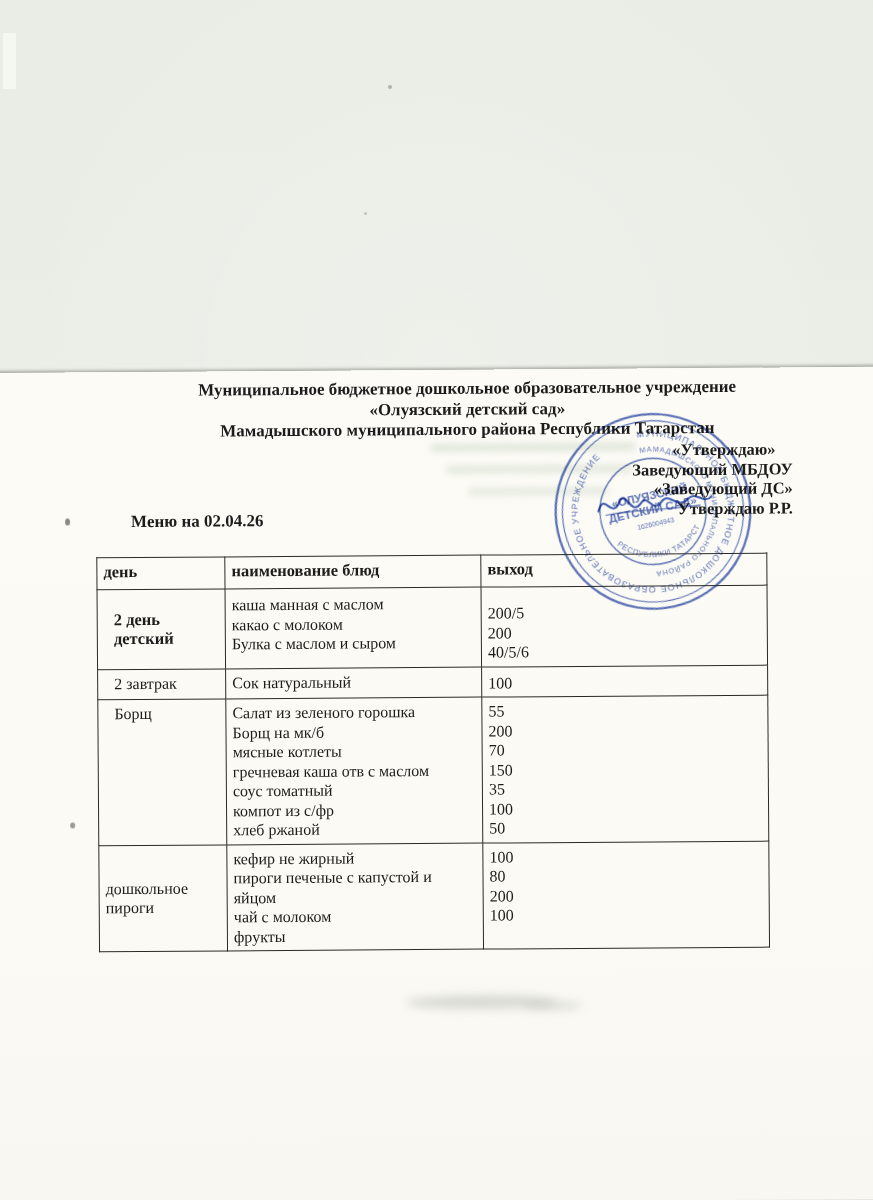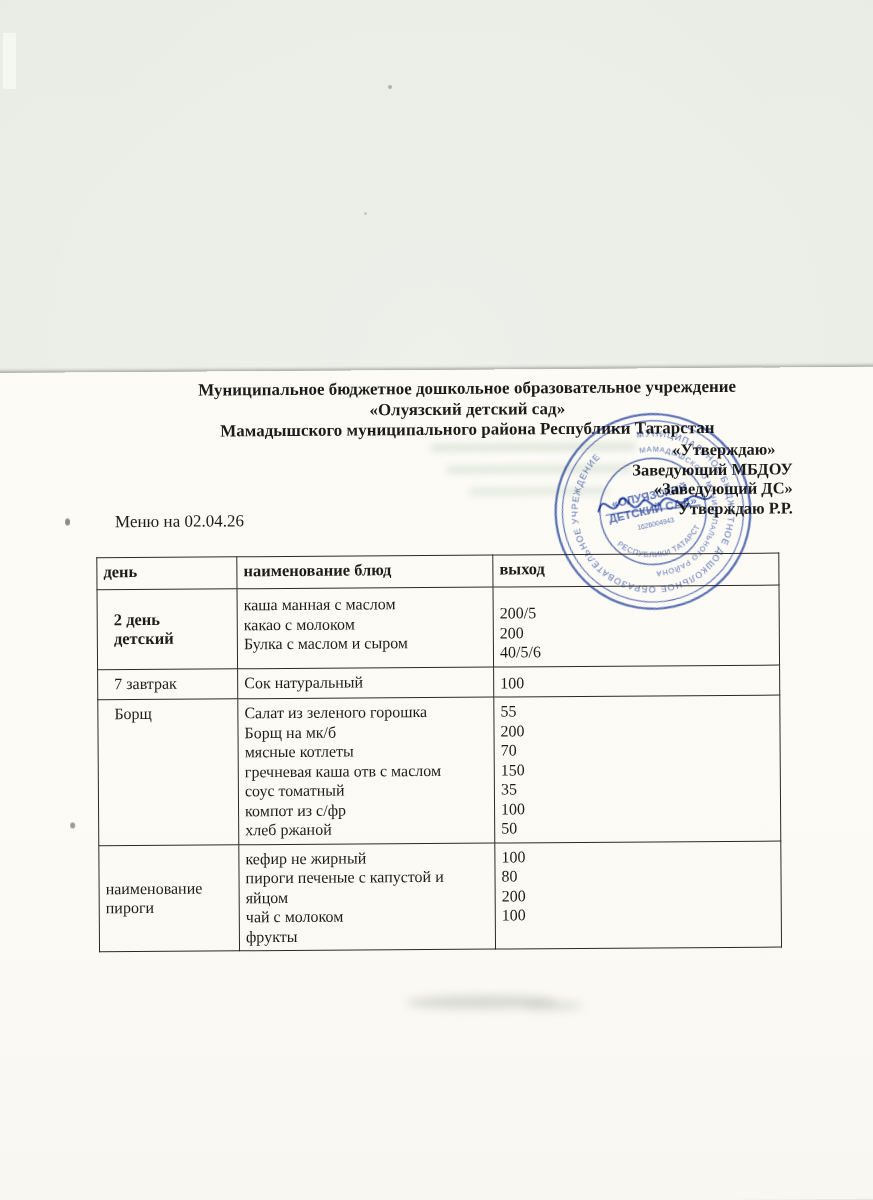--- a/index.html
+++ b/index.html
@@ -31,27 +31,27 @@
   .org-header{
     position:absolute; left:0; right:0; top:9px; text-align:center;
     font-weight:bold; font-size:17px; line-height:20.5px;
     transform:translateX(30px);
   }
   .approval{
     position:absolute; top:72px; right:88px; text-align:right;
     font-weight:bold; font-size:16.5px; line-height:19.5px;
   }
   .approval .l1{ margin-right:17px; }
-  .menu-title{ position:absolute; left:120px; top:140px; font-weight:normal; font-size:17px; }
+  .menu-title{ position:absolute; left:136px; top:140px; font-weight:bold; font-size:17px; }
 
   .menu-table{ position:absolute; left:101px; top:185px; border-collapse:collapse; font-size:16px; }
   .menu-table th, .menu-table td{
     border:1.6px solid #2a2a28; vertical-align:top; padding:4px 6px; text-align:left;
   }
-  th.col-day{ width:140px; } th.col-dish{ width:256px; } th.col-out{ width:286px; }
+  th.col-day{ width:128px; } th.col-dish{ width:256px; } th.col-out{ width:286px; }
   .menu-table th{ font-size:16.5px; height:32px; font-weight:bold; }
   .menu-table td div{ line-height:19.5px; }
   .cell-dish div{ max-width:218px; }
   tbody tr:nth-child(1) td{ height:76px; }
   tbody tr:nth-child(2) td{ height:28px; }
   tbody tr:nth-child(3) td{ height:140px; }
   tbody tr:nth-child(4) td{ height:102px; }
   tbody tr:nth-child(1) .cell-day{ font-weight:bold; vertical-align:middle; font-size:16.5px;padding-left:16px; }
   tbody tr:nth-child(4) .cell-day{ vertical-align:middle; }
   tbody tr:nth-child(2) .cell-day div, tbody tr:nth-child(3) .cell-day div{ padding-left:10px; }
@@ -163,21 +163,21 @@
             <div>Булка с маслом и сыром</div>
           </td>
           <td class="cell-out">
             <div>200/5</div>
             <div>200</div>
             <div>40/5/6</div>
           </td>
         </tr>
         <tr>
           <td class="cell-day">
-            <div>7 завтрак</div>
+            <div>2 завтрак</div>
           </td>
           <td class="cell-dish">
             <div>Сок натуральный</div>
           </td>
           <td class="cell-out">
             <div>100</div>
           </td>
         </tr>
         <tr>
           <td class="cell-day">
@@ -197,21 +197,21 @@
             <div>200</div>
             <div>70</div>
             <div>150</div>
             <div>35</div>
             <div>100</div>
             <div>50</div>
           </td>
         </tr>
         <tr>
           <td class="cell-day">
-            <div>наименование</div>
+            <div>дошкольное</div>
             <div>пироги</div>
           </td>
           <td class="cell-dish">
             <div>кефир не жирный</div>
             <div>пироги печеные с капустой и яйцом</div>
             <div>чай с молоком</div>
             <div>фрукты</div>
           </td>
           <td class="cell-out">
             <div>100</div>

